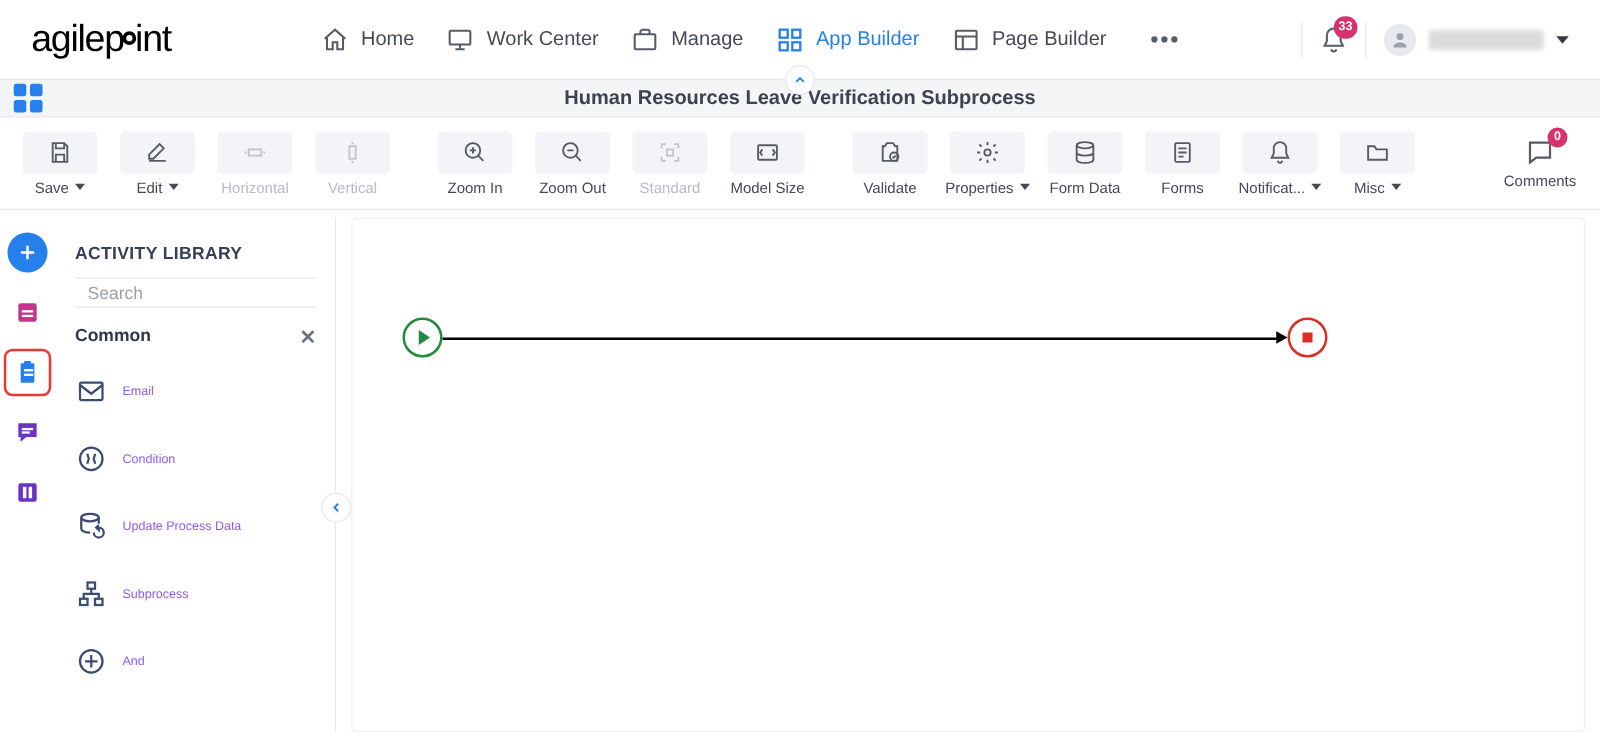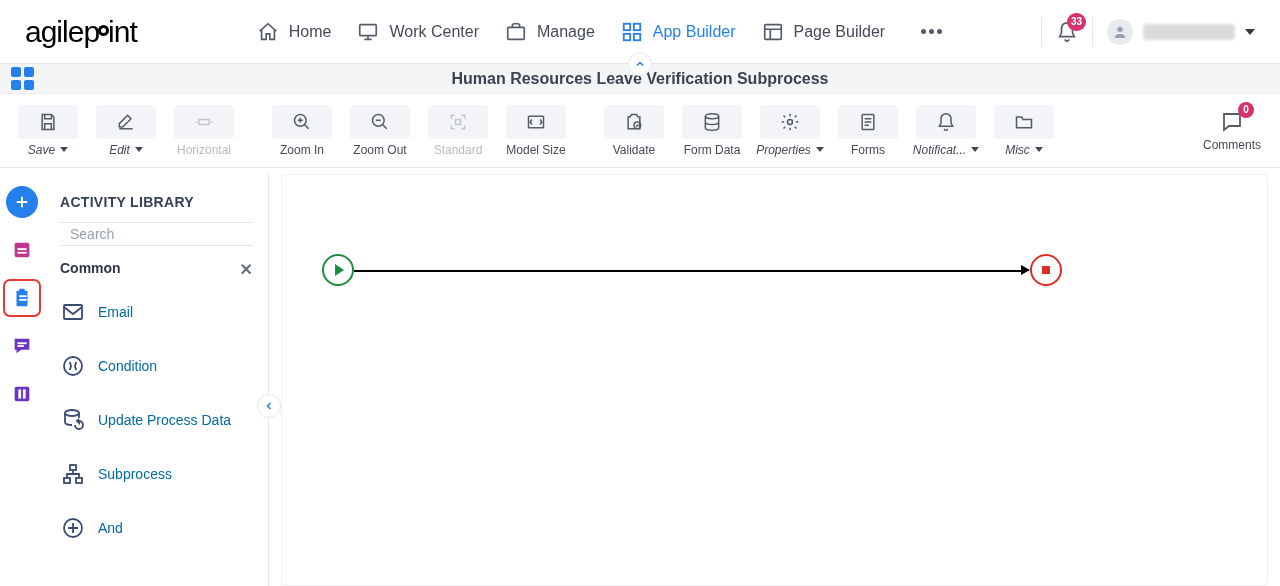--- a/index.html
+++ b/index.html
@@ -197,21 +197,21 @@
     position: relative;
   }
   .tool .ibox {
     width: 60px; height: 34px;
     background: #f2f4f7;
     border-radius: 4px;
     display:flex;align-items:center;justify-content:center;
   }
   .tool.disabled { color: #b7bbc4; text-align: right; }
   .tool.disabled svg { opacity: .55; }
-  .tool .row { display:flex;align-items:center;gap:3px;font-style:italic; }
+  .tool .row { display:flex;align-items:center;gap:3px; }
   .tool .mini-chev {
     width:0;height:0;
     border-left:4px solid transparent;
     border-right:4px solid transparent;
     border-top:5px solid currentColor;
     margin-left:2px;
   }
   .tool-spacer { flex:1; }
   .comments {
     position: relative;
@@ -302,22 +302,22 @@
     display:flex;align-items:flex-start;justify-content:space-between;
     font-weight:700;
     font-size:14px;
     color: #303746;
   }
   .cat .close { cursor:pointer;color:#6c737f;font-size:16px;}
 
   .lib-item {
     display:flex;align-items:center;gap:12px;
     padding: 14px 16px;
-    font-size:14px;
-    color: #0369a1;
+    font-size:10px;
+    color: #8b5cf6;
     cursor:grab;
   }
   .lib-item .ic {
     width: 26px;height:26px;
     display:flex;align-items:center;justify-content:center;
     color:#3b4c74;
   }
 
   .panel-collapse {
     position:absolute;
@@ -504,20 +504,29 @@
   </div>
   <div class="tool disabled">
     <div class="ibox">
         <svg width="20" height="20" viewBox="0 0 24 24" fill="none" stroke="#9aa0aa" stroke-width="1.8">
           <rect x="6" y="9" width="12" height="6"></rect>
           <path d="M2 12h2M20 12h2"></path>
         </svg>
       </div>
     <span>Horizontal</span>
   </div>
+  <div class="tool disabled">
+    <div class="ibox">
+        <svg width="20" height="20" viewBox="0 0 24 24" fill="none" stroke="#9aa0aa" stroke-width="1.8">
+          <rect x="9" y="6" width="6" height="12"></rect>
+          <path d="M12 2v2M12 20v2"></path>
+        </svg>
+      </div>
+    <span>Vertical</span>
+  </div>
   <div style="width:14px"></div>
   <div class="tool">
     <div class="ibox">
         <svg width="20" height="20" viewBox="0 0 24 24" fill="none" stroke="#555b67" stroke-width="1.8">
           <circle cx="10" cy="10" r="7"></circle>
           <path d="M15 15l5 5M7 10h6M10 7v6"></path>
         </svg>
       </div>
     <span>Zoom In</span>
   </div>
@@ -551,41 +560,41 @@
   <div style="width:14px"></div>
   <div class="tool">
     <div class="ibox">
         <svg width="20" height="20" viewBox="0 0 24 24" fill="none" stroke="#555b67" stroke-width="1.8">
           <path d="M9 3h6l2 3h2v14H5V6h2z"></path>
           <circle cx="16" cy="16" r="4"></circle>
           <path d="M14.5 16l1 1 2-2"></path>
         </svg>
       </div>
     <span>Validate</span>
-  </div>
-  <div class="tool">
-    <div class="ibox">
-        <svg width="20" height="20" viewBox="0 0 24 24" fill="none" stroke="#555b67" stroke-width="1.8">
-          <ellipse cx="12" cy="5" rx="8" ry="3"></ellipse>
-          <path d="M4 5v7c0 1.7 3.6 3 8 3s8-1.3 8-3V5M4 12v7c0 1.7 3.6 3 8 3s8-1.3 8-3v-7"></path>
-        </svg>
-      </div>
-    <span>Form Data</span>
   </div>
   <div class="tool">
     <div class="ibox">
         <svg width="20" height="20" viewBox="0 0 24 24" fill="none" stroke="#555b67" stroke-width="1.8">
           <circle cx="12" cy="12" r="3"></circle>
           <path d="M12 2v3M12 19v3M4.2 4.2l2.1 2.1M17.7 17.7l2.1 2.1M2 12h3M19 12h3M4.2 19.8l2.1-2.1M17.7 6.3l2.1-2.1"></path>
         </svg>
       </div>
     <span class="row">
         <span>Properties</span>
         <span class="mini-chev"></span>
       </span>
+  </div>
+  <div class="tool">
+    <div class="ibox">
+        <svg width="20" height="20" viewBox="0 0 24 24" fill="none" stroke="#555b67" stroke-width="1.8">
+          <ellipse cx="12" cy="5" rx="8" ry="3"></ellipse>
+          <path d="M4 5v7c0 1.7 3.6 3 8 3s8-1.3 8-3V5M4 12v7c0 1.7 3.6 3 8 3s8-1.3 8-3v-7"></path>
+        </svg>
+      </div>
+    <span>Form Data</span>
   </div>
   <div class="tool">
     <div class="ibox">
         <svg width="20" height="20" viewBox="0 0 24 24" fill="none" stroke="#555b67" stroke-width="1.8">
           <rect x="5" y="3" width="14" height="18" rx="1"></rect>
           <path d="M8 8h8M8 12h8M8 16h5"></path>
         </svg>
       </div>
     <span>Forms</span>
   </div>

